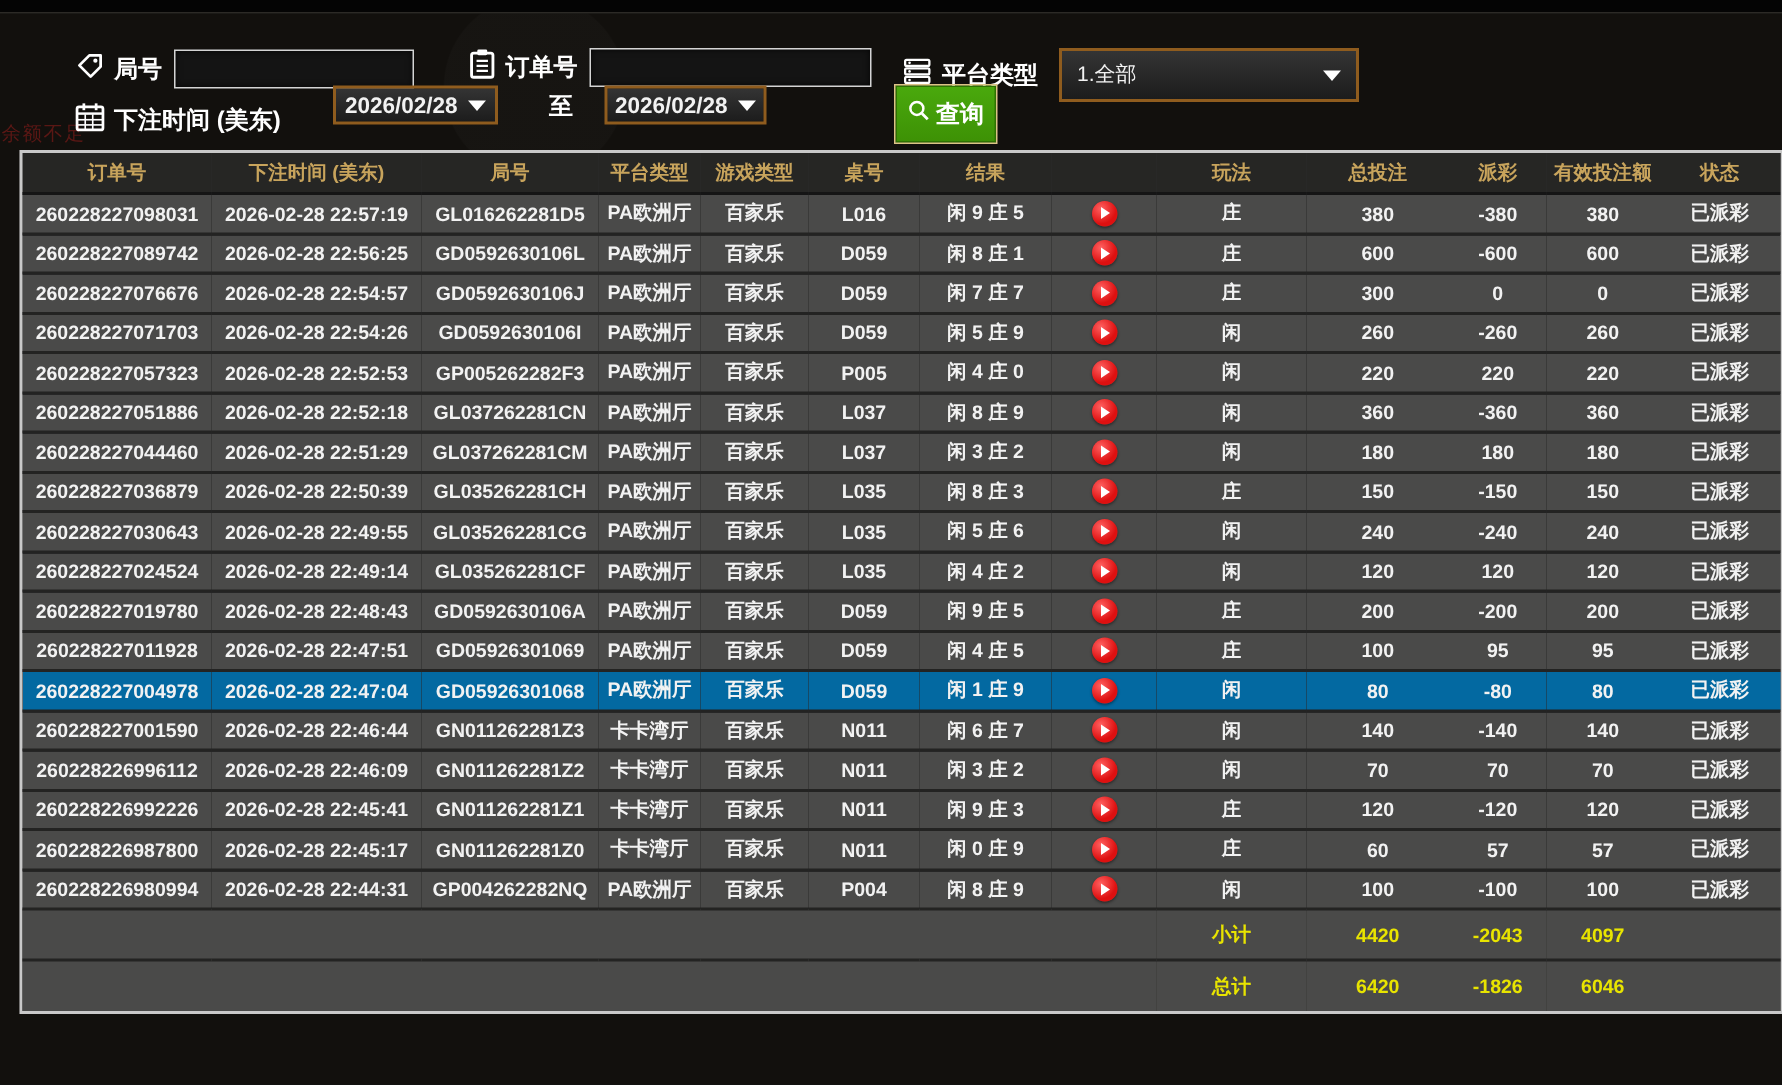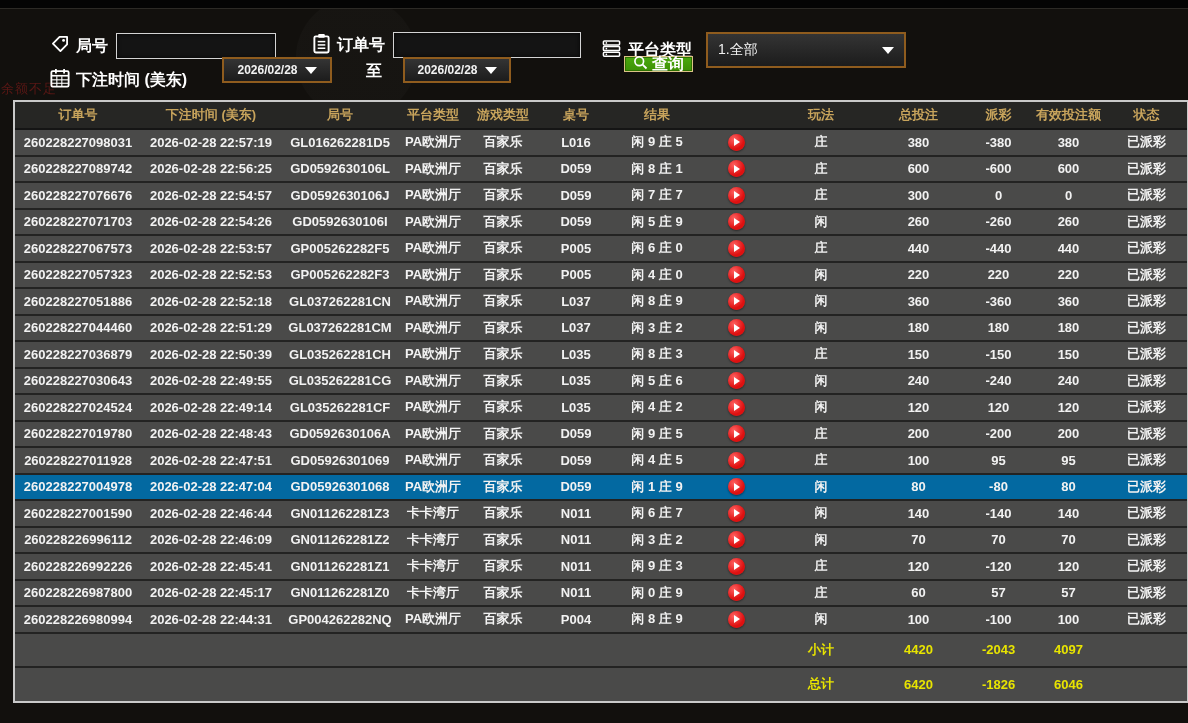--- a/index.html
+++ b/index.html
@@ -16,21 +16,21 @@
   
   .filter-panel{position:absolute;left:0;top:9px;width:1188px;height:91px;}
   .fp-item{position:absolute;display:flex;align-items:center;}
   .f-label{font-size:16px;font-weight:bold;color:#ffffff;white-space:nowrap;}
   .f-icon{display:inline-block;}
   .text-input{background:#141414;border:1px solid #d4d4d4;height:26px;color:#fff;
     font-size:13px;padding:0 6px;outline:none;box-shadow:inset 0 0 4px rgba(0,0,0,.8);}
   .sel-box{display:flex;align-items:center;border:2px solid #8f5c1e;
     background:linear-gradient(#343434,#1c1c1c);height:26px;cursor:pointer;}
   .sel-box .caret{width:0;height:0;border-left:6px solid transparent;border-right:6px solid transparent;border-top:7px solid #fff;}
-  .date-box{justify-content:center;gap:7px;font-size:12px;font-weight:bold;color:#f2f2f2;}
+  .date-box{justify-content:center;gap:7px;font-size:15px;font-weight:bold;color:#f2f2f2;}
   .plat-box{justify-content:space-between;padding:16px 10px;font-size:14px;color:#f2f2f2;}
   .query-btn{position:absolute;display:flex;align-items:center;gap:4px;justify-content:center;
     background:linear-gradient(#4aa90d,#3d9105);border:1px solid #dcc386;box-shadow:inset 0 0 0 1px #2e7202;
     color:#fff;font-size:16px;font-weight:bold;cursor:pointer;padding:0 8px;}
   .watermark{position:absolute;left:1px;top:71px;font-size:13px;color:rgba(150,30,28,.55);letter-spacing:1px;}
 
   
   .table-wrap{position:absolute;left:13px;top:100px;width:1176px;border:2px solid #c9c9c9;background:#2a2a2a;}
   table{border-collapse:collapse;table-layout:fixed;width:1172px;}
   thead th{height:27px;background:#262624;color:#c8a45c;font-size:13px;font-weight:bold;
@@ -127,21 +127,21 @@
     <div class="sel-box date-box fp-item" style="left:222px;top:48px;width:110px;">
       <span>2026/02/28</span>
       <span class="caret"></span>
     </div>
     <span class="f-label fp-item" style="left:366px;top:52px;">至</span>
     <div class="sel-box date-box fp-item" style="left:403px;top:48px;width:108px;">
       <span>2026/02/28</span>
       <span class="caret"></span>
     </div>
 
-    <button class="query-btn" style="left:596px;top:47px;height:16px;margin-left:28px;">
+    <button class="query-btn" style="left:596px;top:47px;height:40px;">
       <span class="f-icon">
         <svg width="15" height="15" viewBox="0 0 18 18">
             <circle cx="7.5" cy="7.5" r="5.2" fill="none" stroke="#fff" stroke-width="2"></circle>
             <line x1="11.6" y1="11.6" x2="16.2" y2="16.2" stroke="#fff" stroke-width="2.2"></line>
           </svg>
       </span>
       <span>查询</span>
     </button>
   </div>
 
@@ -234,35 +234,20 @@
             <td>D059</td>
             <td>闲 5 庄 9</td>
             <td><span class="play-btn"></span></td>
             <td>闲</td>
             <td>260</td>
             <td class="pay-neg">-260</td>
             <td>260</td>
             <td class="c-status">已派彩</td>
           </tr>
           <tr class="data-row">
-            <td class="c-left c-reg pad-order">260228227067573</td>
-            <td class="c-left c-reg pad-time">2026-02-28 22:53:57</td>
-            <td class="c-left c-reg pad-game">GP005262282F5</td>
-            <td class="c-reg">PA欧洲厅</td>
-            <td>百家乐</td>
-            <td>P005</td>
-            <td>闲 6 庄 0</td>
-            <td><span class="play-btn"></span></td>
-            <td>庄</td>
-            <td>440</td>
-            <td class="pay-neg">-440</td>
-            <td>440</td>
-            <td class="c-status">已派彩</td>
-          </tr>
-          <tr class="data-row">
             <td class="c-left c-reg pad-order">260228227057323</td>
             <td class="c-left c-reg pad-time">2026-02-28 22:52:53</td>
             <td class="c-left c-reg pad-game">GP005262282F3</td>
             <td class="c-reg">PA欧洲厅</td>
             <td>百家乐</td>
             <td>P005</td>
             <td>闲 4 庄 0</td>
             <td><span class="play-btn"></span></td>
             <td>闲</td>
             <td>220</td>

